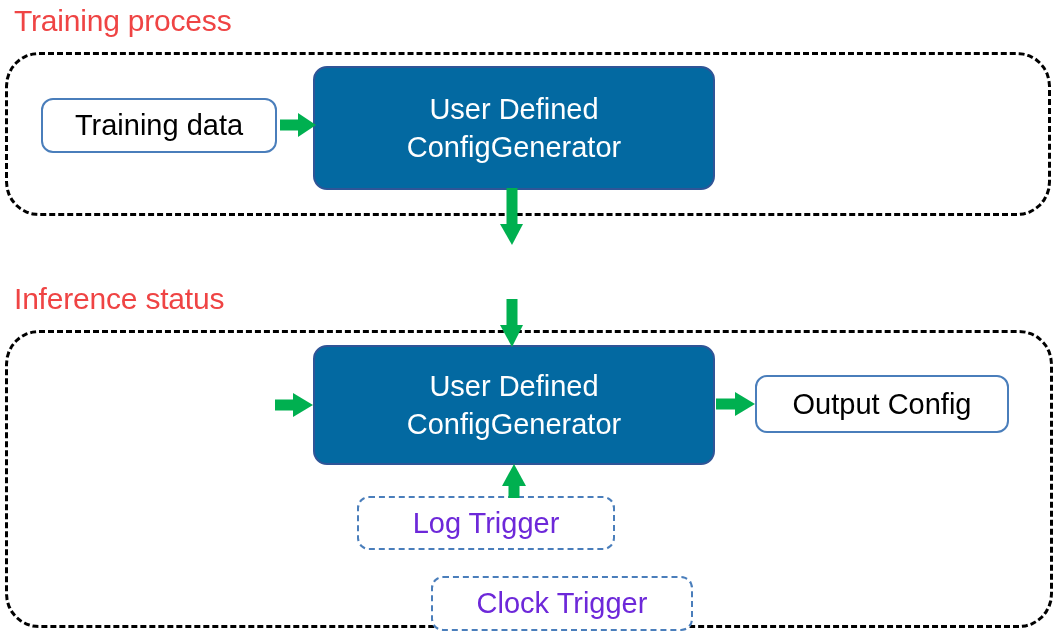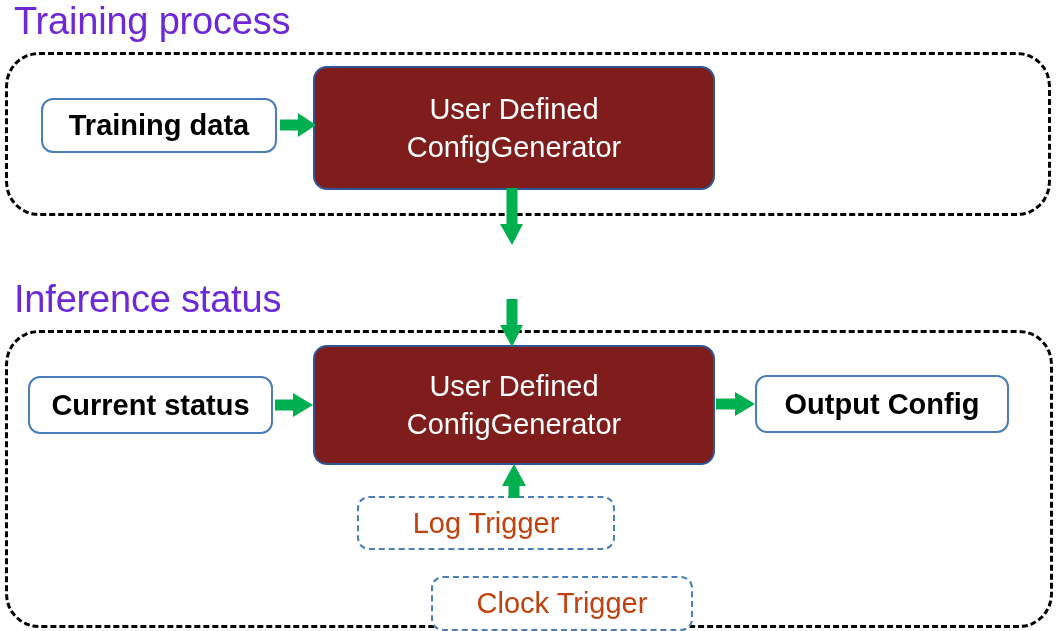--- a/index.html
+++ b/index.html
@@ -12,23 +12,23 @@
     width: 1057px;
     height: 631px;
     background: #ffffff;
     font-family: "Liberation Sans", "DejaVu Sans", sans-serif;
     overflow: hidden;
   }
 
   
   .section-title {
     position: absolute;
-    font-size: 38px;
+    font-size: 30px;
     line-height: 34px;
-    color: #6d28d9;
+    color: #ef4444;
     white-space: nowrap;
     letter-spacing: -0.2px;
   }
   #title-training { left: 14px; top: 4px; }
   #title-inference { left: 14px; top: 282px; }
 
   
   .group-box {
     position: absolute;
     border: 3px dashed #000000;
@@ -46,50 +46,49 @@
     background: #ffffff;
     border: 2px solid #4A7EBB;
     border-radius: 12px;
     display: flex;
     align-items: center;
     justify-content: center;
     color: #000000;
     font-size: 29px;
     line-height: 1;
     white-space: nowrap;
-    font-weight: bold;
   }
   #node-training-data { left: 41px;  top: 98px;  width: 236px; height: 55px; }
   #node-checkpoint    { left: 394px; top: 243px; width: 237px; height: 58px; }
   #node-current-status{ left: 28px;  top: 376px; width: 245px; height: 58px; }
   #node-output-config { left: 755px; top: 375px; width: 254px; height: 58px; }
 
   
   .node-dashed {
     position: absolute;
     box-sizing: border-box;
     background: #ffffff;
     border: 2px dashed #4A7EBB;
     border-radius: 12px;
     display: flex;
     align-items: center;
     justify-content: center;
-    color: #c2410c;
+    color: #6d28d9;
     font-size: 29px;
     line-height: 1;
     white-space: nowrap;
   }
   #node-log-trigger   { left: 357px; top: 496px; width: 258px; height: 54px; z-index: 4; }
   #node-clock-trigger { left: 431px; top: 576px; width: 262px; height: 55px; z-index: 5; }
 
   
   .node-blue {
     position: absolute;
     box-sizing: border-box;
-    background: #7f1d1d;
+    background: #0369a1;
     border: 2px solid #2F5597;
     border-radius: 14px;
     display: flex;
     flex-direction: column;
     align-items: center;
     justify-content: center;
     color: #ffffff;
     font-size: 29px;
     line-height: 38px;
     white-space: nowrap;
@@ -122,21 +121,20 @@
   <div class="group-box" id="group-inference"></div>
 
   <div class="node-white" id="node-training-data">Training data</div>
 
   <div class="node-blue" id="node-udcg-training">
     <span>User Defined</span>
     <span>ConfigGenerator</span>
   </div>
 
 
-  <div class="node-white" id="node-current-status">Current status</div>
 
   <div class="node-blue" id="node-udcg-inference">
     <span>User Defined</span>
     <span>ConfigGenerator</span>
   </div>
 
   <div class="node-white" id="node-output-config">Output Config</div>
 
   <div class="node-dashed" id="node-log-trigger">Log Trigger</div>
 

